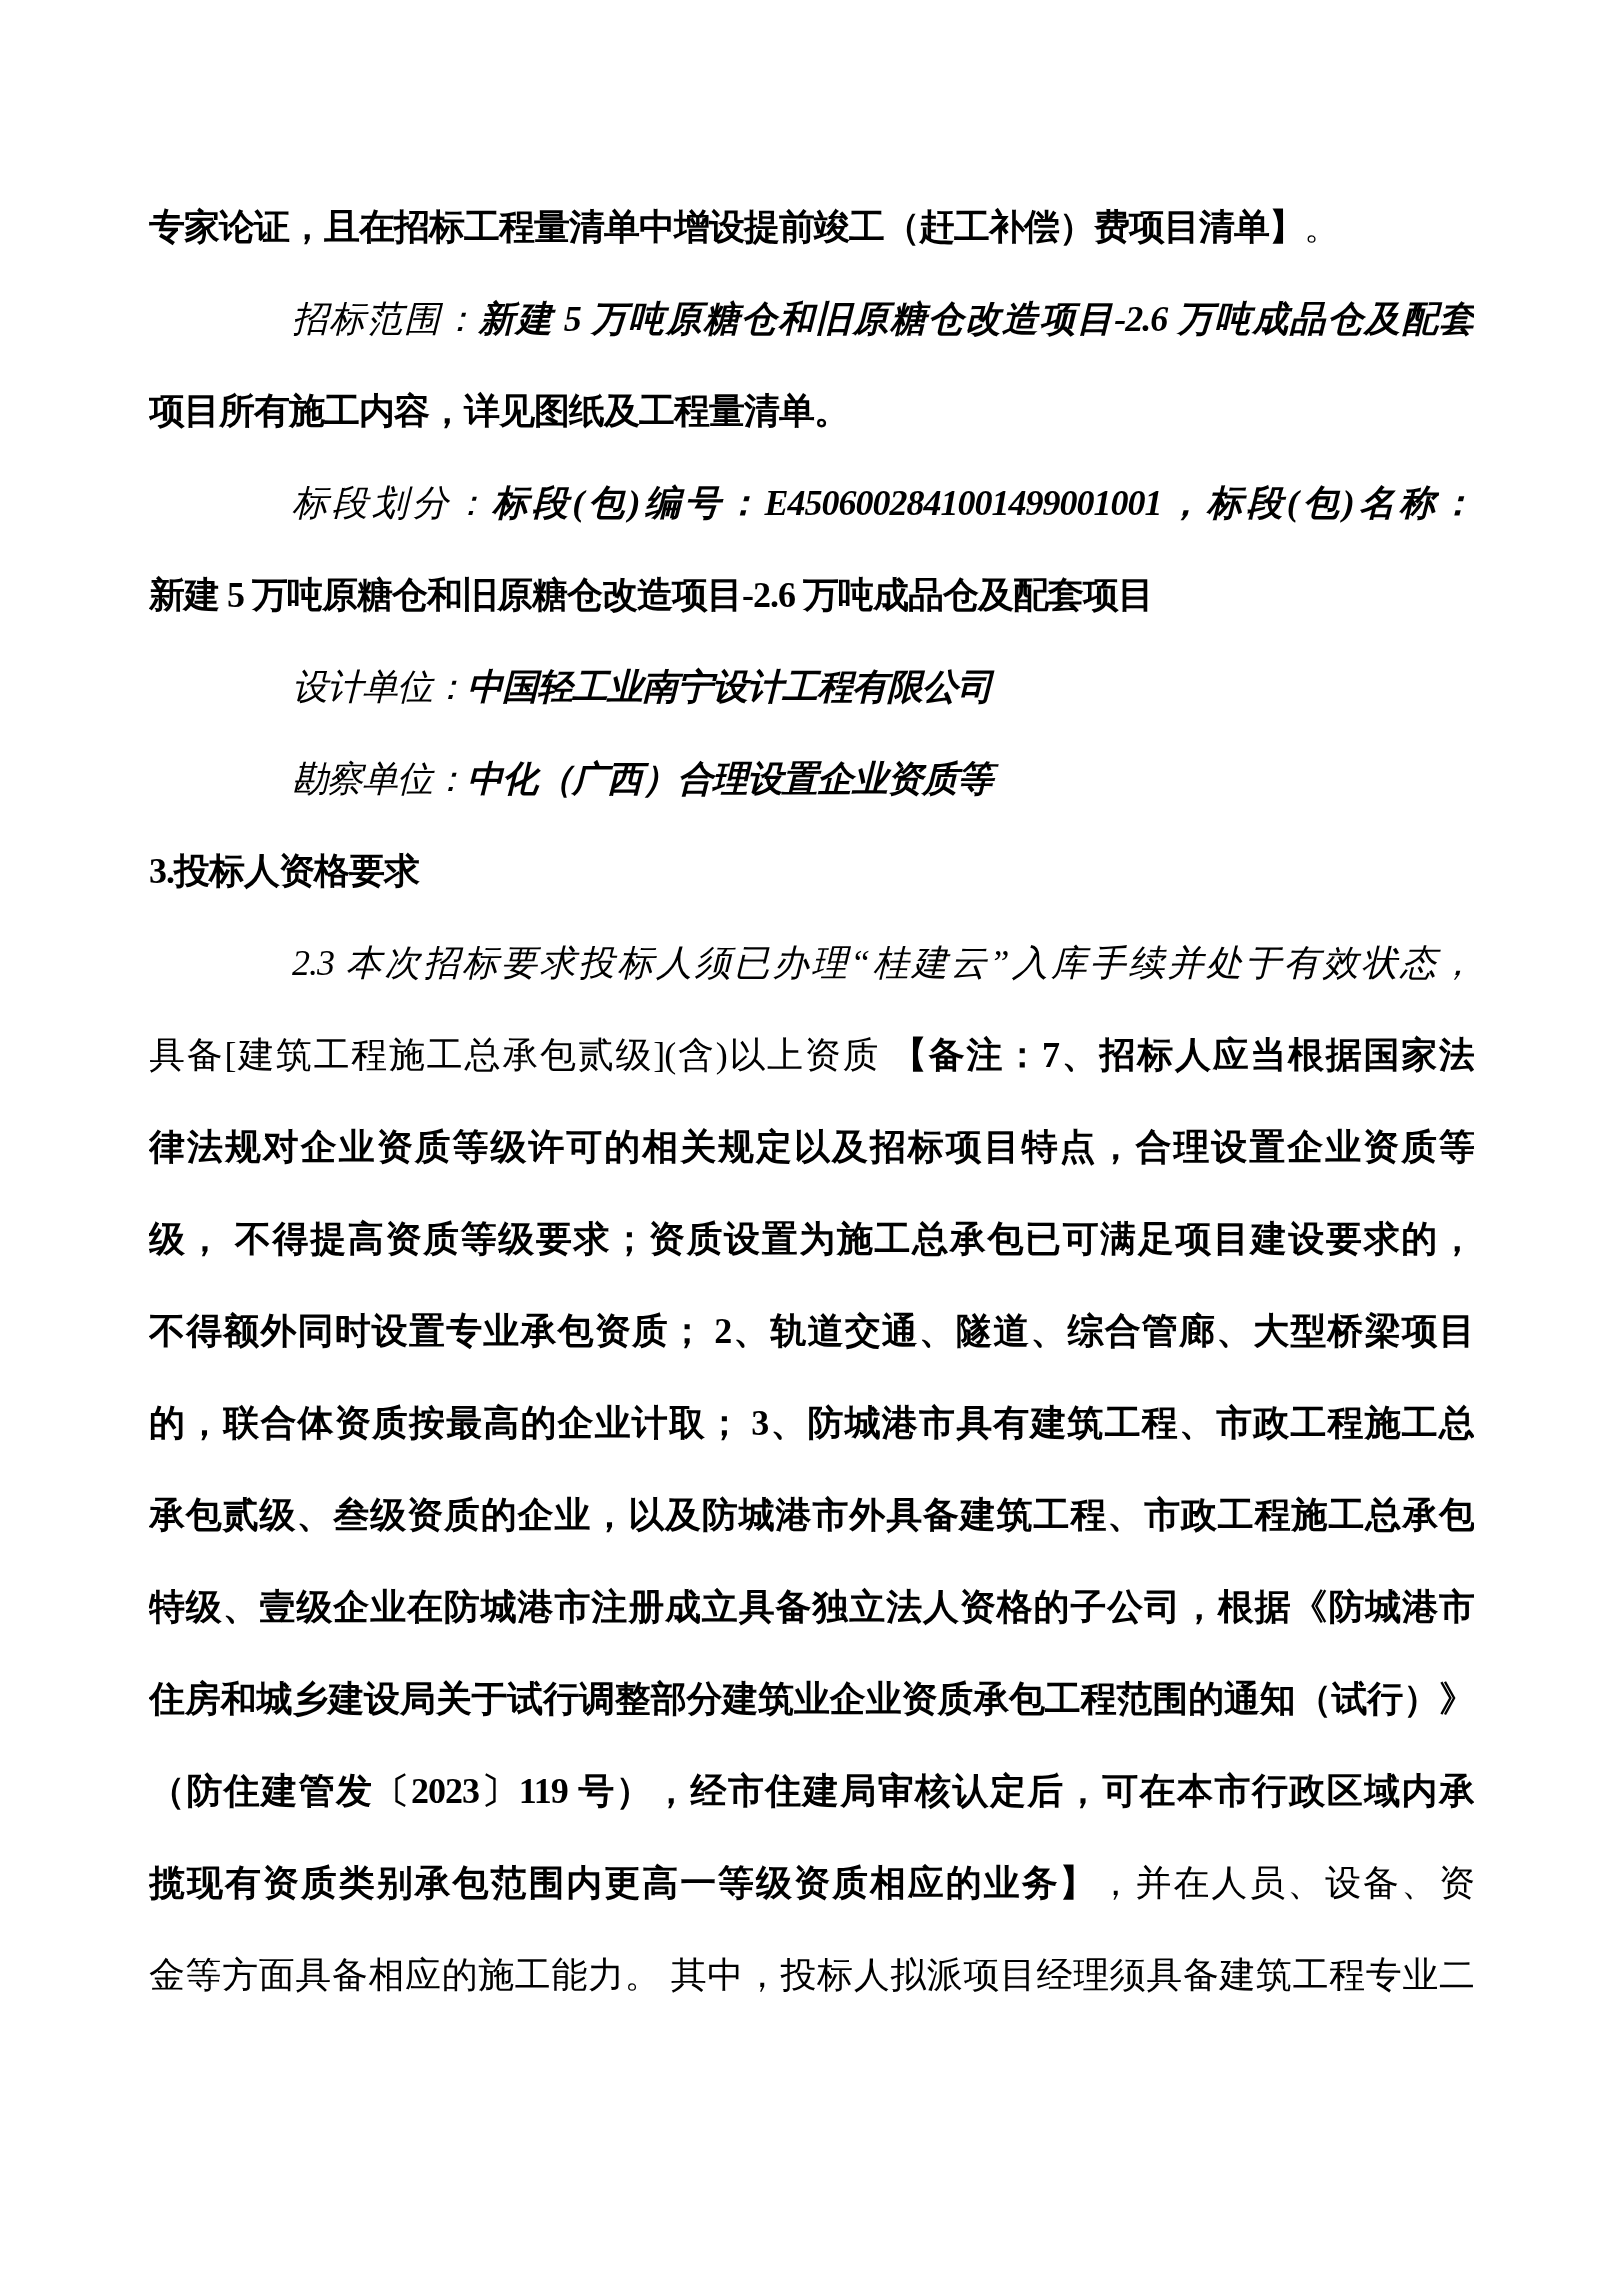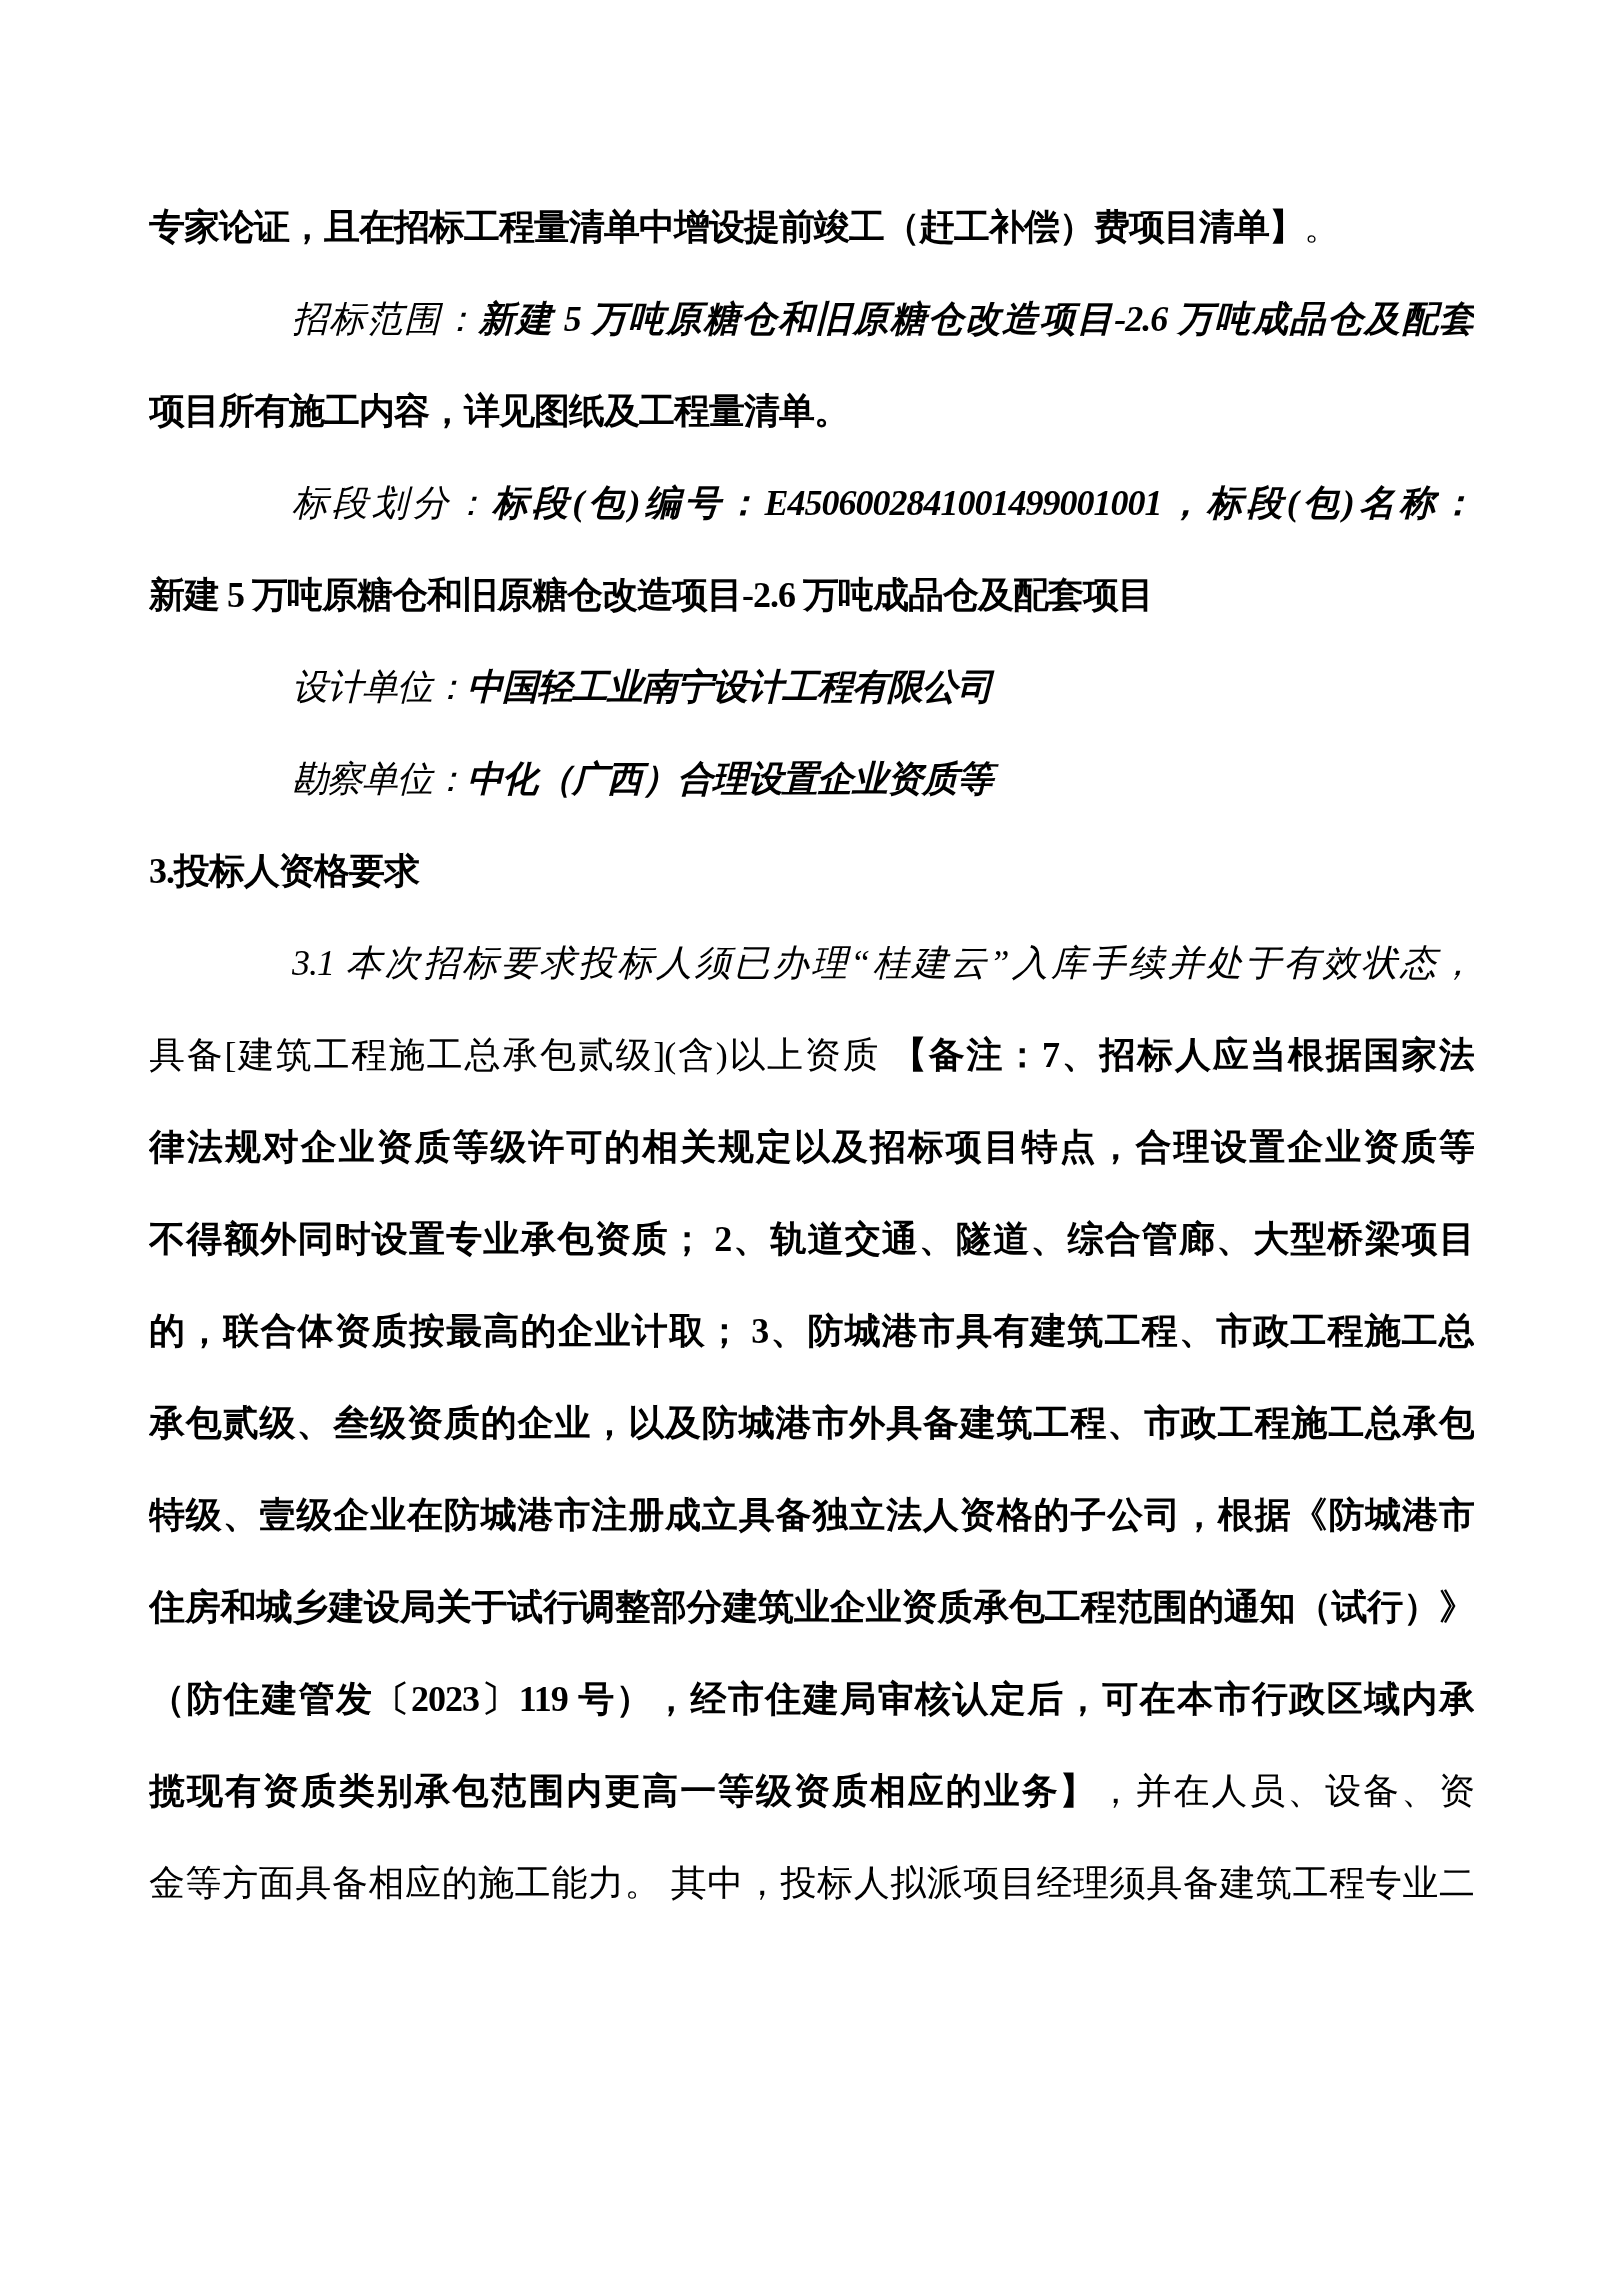--- a/index.html
+++ b/index.html
@@ -51,23 +51,24 @@
 <div class="page">
   <div class="content" id="doc-content">
       <div class="line"><span class="run-bold">专家论证，且在招标工程量清单中增设提前竣工（赶工补偿）费项目清单】</span><span class="run-regular">。</span></div>
       <div class="line justify indent"><span class="run-regular">招标范围：</span><span class="run-bold">新建 5 万吨原糖仓和旧原糖仓改造项目-2.6 万吨成品仓及配套</span></div>
       <div class="line"><span class="run-bold">项目所有施工内容，详见图纸及工程量清单。</span></div>
       <div class="line justify indent"><span class="run-regular">标段划分：</span><span class="run-bold">标段(包)编号：E4506002841001499001001，标段(包)名称：</span></div>
       <div class="line"><span class="run-bold">新建 5 万吨原糖仓和旧原糖仓改造项目-2.6 万吨成品仓及配套项目</span></div>
       <div class="line indent"><span class="run-regular">设计单位：</span><span class="run-bold">中国轻工业南宁设计工程有限公司</span></div>
       <div class="line indent"><span class="run-regular">勘察单位：</span><span class="run-bold">中化（广西）合理设置企业资质等</span></div>
       <div class="line"><span class="run-bold">3.投标人资格要求</span></div>
-      <div class="line justify indent"><span class="run-regular">3.1 本次招标要求投标人须已办理“桂建云”入库手续并处于有效状态，</span></div>
+      <div class="line justify indent"><span class="run-regular">2.3 本次招标要求投标人须已办理“桂建云”入库手续并处于有效状态，</span></div>
       <div class="line justify"><span class="run-regular">具备[建筑工程施工总承包贰级](含)以上资质 </span><span class="run-bold">【备注：7、招标人应当根据国家法</span></div>
       <div class="line justify"><span class="run-bold">律法规对企业资质等级许可的相关规定以及招标项目特点，合理设置企业资质等</span></div>
+      <div class="line justify"><span class="run-bold">级， 不得提高资质等级要求；资质设置为施工总承包已可满足项目建设要求的，</span></div>
       <div class="line justify"><span class="run-bold">不得额外同时设置专业承包资质； 2、轨道交通、隧道、综合管廊、大型桥梁项目</span></div>
       <div class="line justify"><span class="run-bold">的，联合体资质按最高的企业计取； 3、防城港市具有建筑工程、市政工程施工总</span></div>
       <div class="line justify"><span class="run-bold">承包贰级、叁级资质的企业，以及防城港市外具备建筑工程、市政工程施工总承包</span></div>
       <div class="line justify"><span class="run-bold">特级、壹级企业在防城港市注册成立具备独立法人资格的子公司，根据《防城港市</span></div>
       <div class="line justify"><span class="run-bold">住房和城乡建设局关于试行调整部分建筑业企业资质承包工程范围的通知（试行）》</span></div>
       <div class="line justify"><span class="run-bold">（防住建管发〔2023〕119 号），经市住建局审核认定后，可在本市行政区域内承</span></div>
       <div class="line justify"><span class="run-bold">揽现有资质类别承包范围内更高一等级资质相应的业务】</span><span class="run-regular">，并在人员、设备、资</span></div>
       <div class="line justify"><span class="run-regular">金等方面具备相应的施工能力。 其中，投标人拟派项目经理须具备建筑工程专业二</span></div>
     </div>
 </div>

